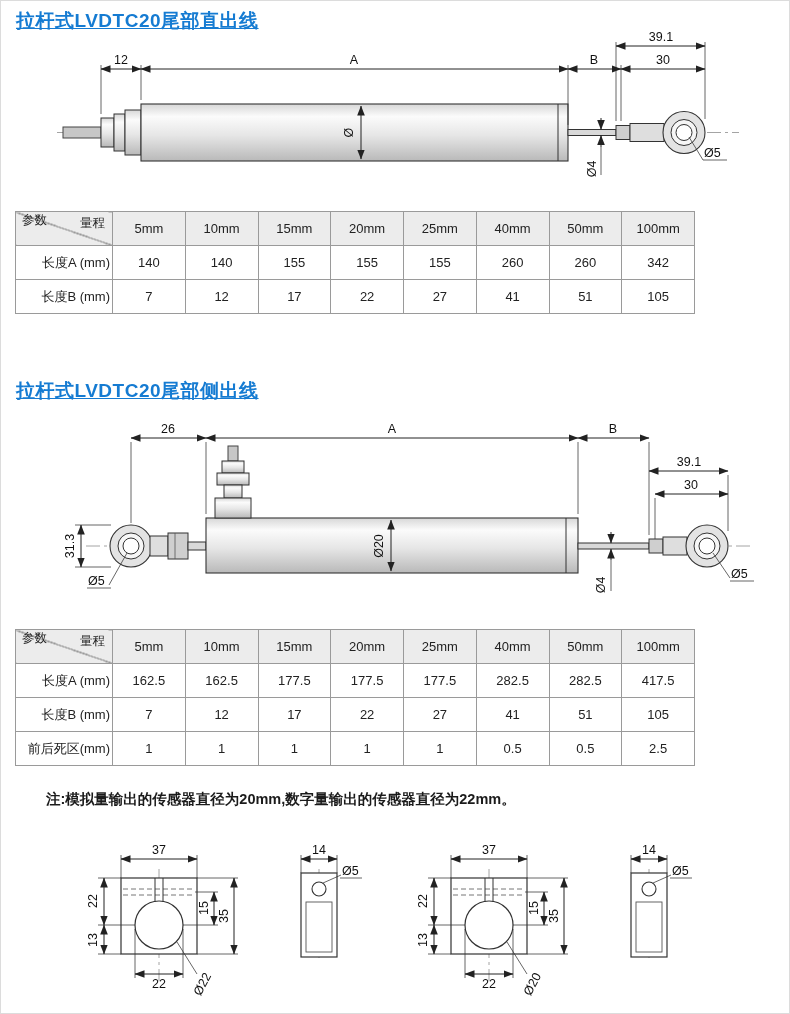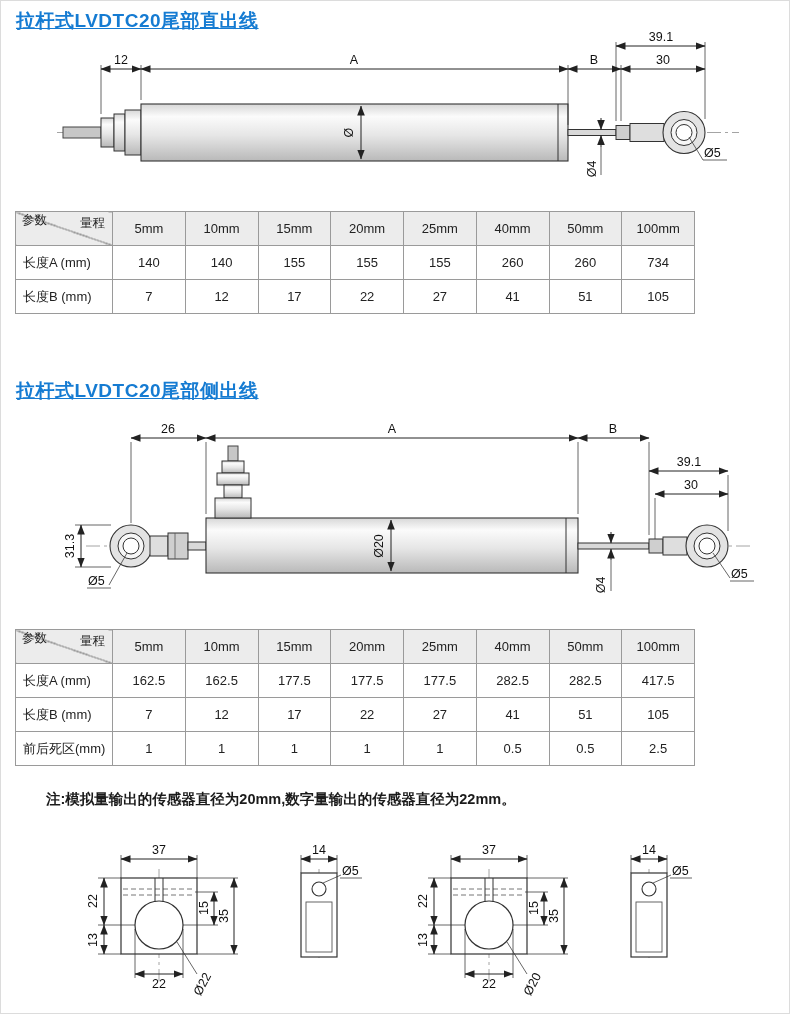--- a/index.html
+++ b/index.html
@@ -14,21 +14,21 @@
   #title2 { top:377px; }
 
   .tblwrap { position:absolute; left:14px; width:680px; }
   #table1-wrap { top:210px; }
   #table2-wrap { top:628px; }
 
   table { border-collapse:collapse; width:100%; table-layout:fixed; font-size:13px; color:#222; }
   th, td { border:1px solid var(--table_border,#9a9a9a); height:34px; text-align:center;
            font-weight:normal; padding:0 2px; overflow:hidden; }
   thead th { background:var(--table_header_bg,#ececec); }
-  td.rl { text-align:left; padding-left:7px; }
+  td.rl { text-align:right; padding-left:7px; }
   th.corner { position:relative; padding:0;
     background-color:var(--table_header_bg,#ececec);
     background-image:linear-gradient(to top right,
       rgba(0,0,0,0) calc(50% - 0.7px), #9a9a9a calc(50% - 0.7px),
       #9a9a9a calc(50% + 0.7px), rgba(0,0,0,0) calc(50% + 0.7px));
   }
   th.corner .c-top { position:absolute; top:3px; right:7px; font-size:12.5px; }
   th.corner .c-bot { position:absolute; bottom:16px; left:6px; font-size:12.5px; }
 
   .note { position:absolute; left:15px; top:789px; font-size:14.5px; font-weight:bold; color:#1b1b1b;margin-left:30px; }
@@ -168,21 +168,21 @@
         <tbody>
           <tr>
             <td class="rl">长度A (mm)</td>
             <td>140</td>
             <td>140</td>
             <td>155</td>
             <td>155</td>
             <td>155</td>
             <td>260</td>
             <td>260</td>
-            <td>734</td>
+            <td>342</td>
           </tr>
           <tr>
             <td class="rl">长度B (mm)</td>
             <td>7</td>
             <td>12</td>
             <td>17</td>
             <td>22</td>
             <td>27</td>
             <td>41</td>
             <td>51</td>

